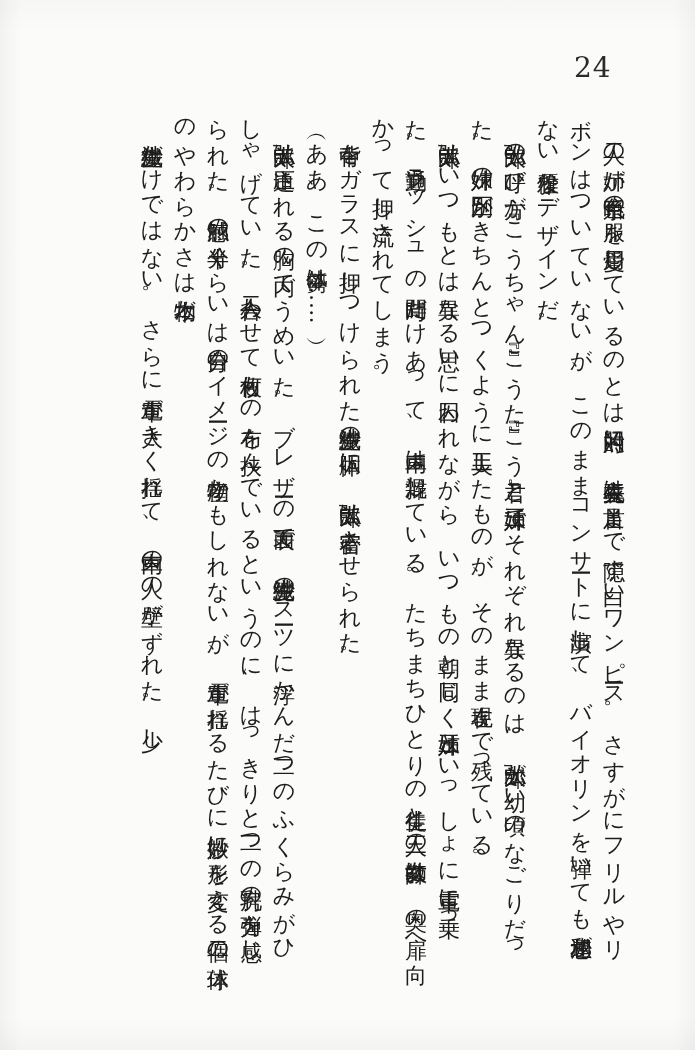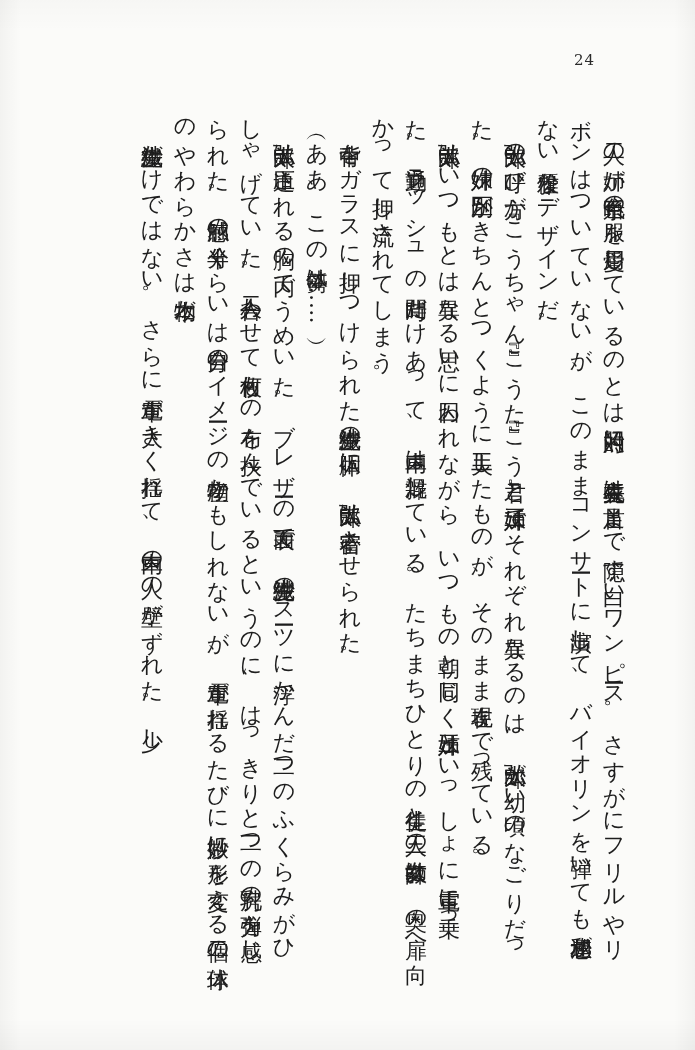--- a/index.html
+++ b/index.html
@@ -15,21 +15,21 @@
       linear-gradient(90deg, rgba(0,0,0,0.035) 0%, rgba(0,0,0,0) 3%, rgba(0,0,0,0) 97%, rgba(0,0,0,0.035) 100%),
       linear-gradient(180deg, rgba(0,0,0,0.02) 0%, rgba(0,0,0,0) 3%, rgba(0,0,0,0) 97%, rgba(0,0,0,0.03) 100%),
       #fbfbf9;
     font-family: "DejaVu Serif", "Liberation Serif", serif;
     color: #1e1e1e;
   }
   .page-number {
     position: absolute;
     top: 51px;
     left: 574px;
-    font-size: 15px;
+    font-size: 28px;
     letter-spacing: 1px;
     color: #2a2a2a;
   }
   .text-block {
     position: absolute;
     top: 104px;
     right: 64px;
     height: 852px;
     writing-mode: vertical-rl;
     font-size: 22px;

